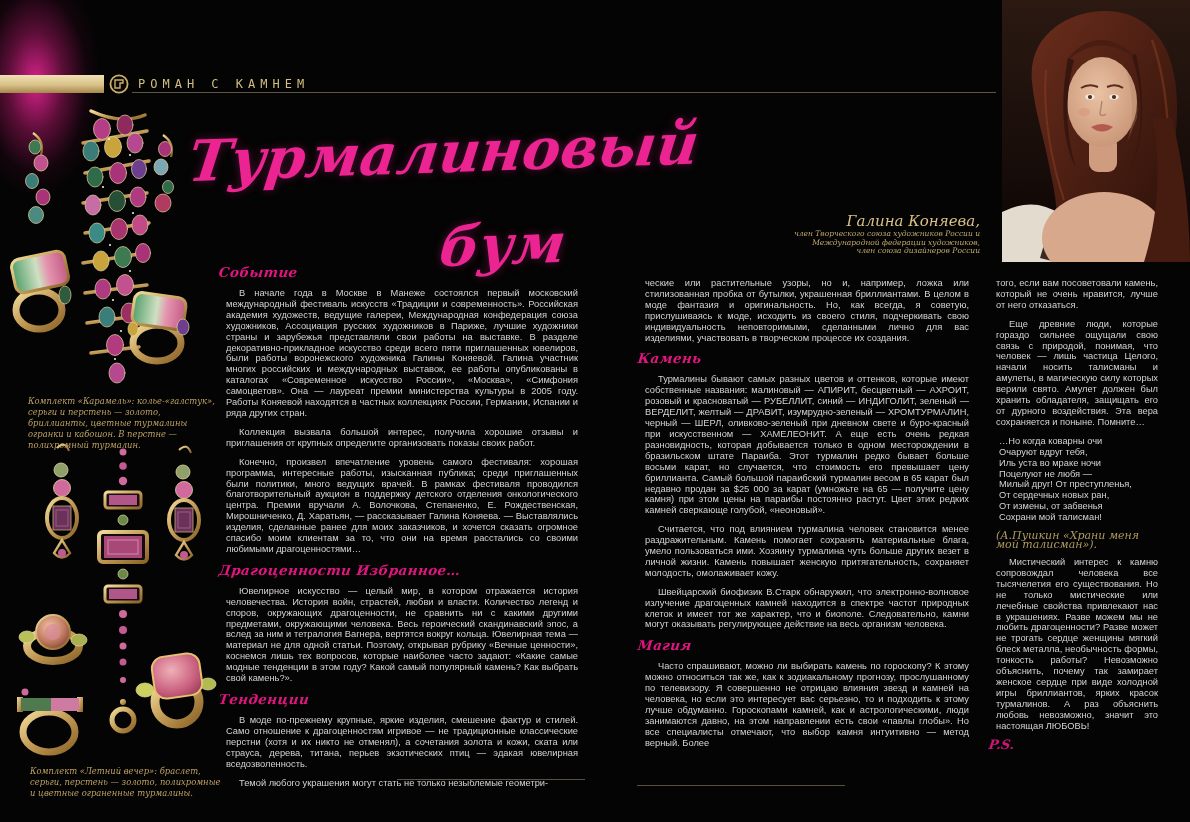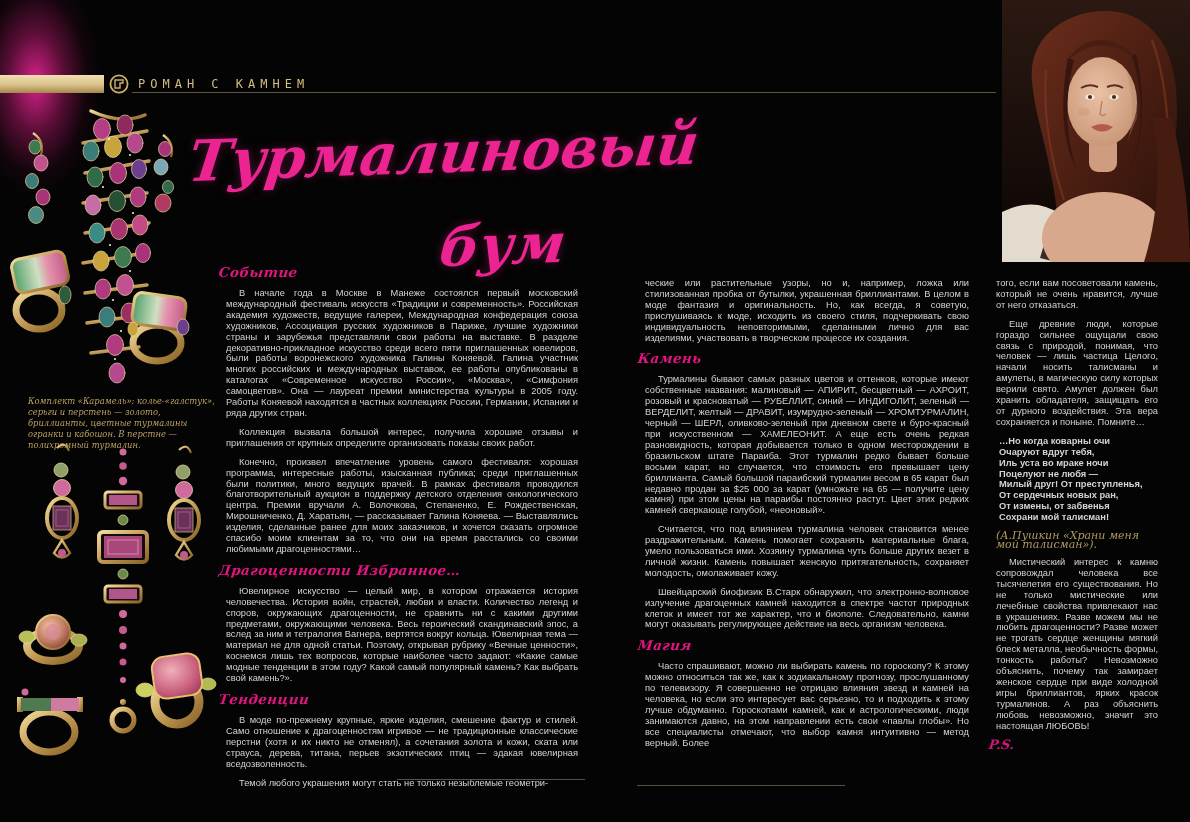--- a/index.html
+++ b/index.html
@@ -27,21 +27,21 @@
   .byline-name{font-family:"DejaVu Serif",serif;font-style:italic;font-size:15px;color:#d9c186;}
   .byline-credit{font-family:"DejaVu Serif",serif;font-style:italic;font-size:7.5px;
         line-height:8.6px;color:#c2a96d;}
   
   .col{position:absolute;font-size:9.3px;line-height:10.9px;color:#d6d3d6;text-align:justify;}
   .col p{margin:8px;text-indent:13px;}
   .col p.noindent{text-indent:0;}
   .shead{font-family:"DejaVu Serif",serif;font-style:italic;font-weight:bold;color:#e0157f;
         font-size:13.5px;line-height:15px;margin:3px 0 2px;transform:skewX(-7deg);
         transform-origin:left bottom;letter-spacing:.4px;}
-  .poem{margin:2px 0 1px;font-weight:bold;}
+  .poem{margin:2px 0 1px;}
   .poem span{display:block;text-indent:0;padding-left:11px;text-align:left;}
   .poem-attr{font-family:"DejaVu Serif",serif;font-style:italic;font-size:11px;
         line-height:9px;color:#b09a5f;text-align:left;text-indent:0 !important;}
   .ps{font-family:"DejaVu Serif",serif;font-style:italic;font-weight:bold;font-size:13px;
         color:#cf1578;margin:2px 0 1px;transform:skewX(-8deg);transform-origin:left bottom;}
   
   .caption{position:absolute;font-family:"DejaVu Serif",serif;font-style:italic;font-size:8.4px;
         line-height:11px;color:#bfa264;}
   .divider{position:absolute;height:1px;background:#5a5040;}
   .photo{position:absolute;}
@@ -59,20 +59,26 @@
       <circle cx="10" cy="10" r="8.6" fill="#0a0805" stroke="#c9ae6b" stroke-width="1.8"></circle>
       <path d="M6,6 h8 v3 h-3 v5 h-5 z" fill="none" stroke="#c9ae6b" stroke-width="1.4"></path>
     </svg>
   </div>
   <div class="hdr-label">РОМАН С КАМНЕМ</div>
   <div class="hdr-line"></div>
 
   <div class="title1">Турмалиновый</div>
   <div class="title2">бум</div>
 
+  <div class="byline">
+    <div class="byline-name">Галина Коняева,</div>
+    <div class="byline-credit">член Творческого союза художников России и</div>
+    <div class="byline-credit">Международной федерации художников,</div>
+    <div class="byline-credit">член союза дизайнеров России</div>
+  </div>
 
   <div class="photo" style="left:1002px;top:0;width:188px;height:262px;">
     <svg width="188" height="262" viewBox="0 0 188 262">
       <defs>
         <linearGradient id="pbg" x1="0" y1="0" x2="0" y2="1">
           <stop offset="0" stop-color="#2b1912"></stop>
             <stop offset="1" stop-color="#0b0504"></stop>
         </linearGradient>
         <radialGradient id="pface" cx="0.45" cy="0.4" r="0.8">
           <stop offset="0" stop-color="#eac2a4"></stop>
@@ -294,20 +300,21 @@
         <circle cx="172" cy="262" r="22" fill="none" stroke="url(#gold)" stroke-width="9"></circle>
         <ellipse cx="140" cy="250" rx="9" ry="7" fill="#ccd060" stroke="#e8d4a0" stroke-width="0.7"></ellipse>
         <ellipse cx="203" cy="244" rx="8" ry="6" fill="#b0bc50" stroke="#e8d4a0" stroke-width="0.7"></ellipse>
         <g transform="rotate(-8 172 236)">
           <rect x="148" y="215" width="48" height="42" rx="12" fill="url(#pinkstone)" stroke="#e8c070" stroke-width="2"></rect>
         </g>
       </g>
     </svg>
   </div>
 
+  <div class="caption" style="left:30px;top:766px;width:196px;">Комплект «Летний вечер»: браслет, серьги, перстень — золото, полихромные и цветные ограненные турмалины.</div>
 
   <div class="col" style="left:218px;top:262px;width:368px;">
     <div class="shead">Событие</div>
     <p>В начале года в Москве в Манеже состоялся первый московский международный фестиваль искусств «Традиции и современность». Российская академия художеств, ведущие галереи, Международная конфедерация союза художников, Ассоциация русских художников в Париже, лучшие художники страны и зарубежья представляли свои работы на выставке. В разделе декоративно-прикладное искусство среди всего пяти приглашенных ювелиров, были работы воронежского художника Галины Коняевой. Галина участник многих российских и международных выставок, ее работы опубликованы в каталогах «Современное искусство России», «Москва», «Симфония самоцветов». Она — лауреат премии министерства культуры в 2005 году. Работы Коняевой находятся в частных коллекциях России, Германии, Испании и ряда других стран.</p>
     <p>Коллекция вызвала большой интерес, получила хорошие отзывы и приглашения от крупных определите организовать показы своих работ.</p>
     <p>Конечно, произвел впечатление уровень самого фестиваля: хорошая программа, интересные работы, изысканная публика; среди приглашенных были политики, много ведущих врачей. В рамках фестиваля проводился благотворительный аукцион в поддержку детского отделения онкологического центра. Премии вручали А. Волочкова, Степаненко, Е. Рождественская, Мирошниченко, Д. Харатьян, — рассказывает Галина Коняева. — Выставлялись изделия, сделанные ранее для моих заказчиков, и хочется сказать огромное спасибо моим клиентам за то, что они на время расстались со своими любимыми драгоценностями…</p>
     <div class="shead">Драгоценности Избранное…</div>
     <p>Ювелирное искусство — целый мир, в котором отражается история человечества. История войн, страстей, любви и власти. Количество легенд и споров, окружающих драгоценности, не сравнить ни с какими другими предметами, окружающими человека. Весь героический скандинавский эпос, а вслед за ним и тетралогия Вагнера, вертятся вокруг кольца. Ювелирная тема — материал не для одной статьи. Поэтому, открывая рубрику «Вечные ценности», коснемся лишь тех вопросов, которые наиболее часто задают: «Какие самые модные тенденции в этом году? Какой самый популярный камень? Как выбрать свой камень?».</p>
     <div class="shead">Тенденции</div>
     <p>В моде по-прежнему крупные, яркие изделия, смешение фактур и стилей. Само отношение к драгоценностям игривое — не традиционные классические перстни (хотя и их никто не отменял), а сочетания золота и кожи, ската или страуса, дерева, титана, перьев экзотических птиц — эдакая ювелирная вседозволенность.</p>

